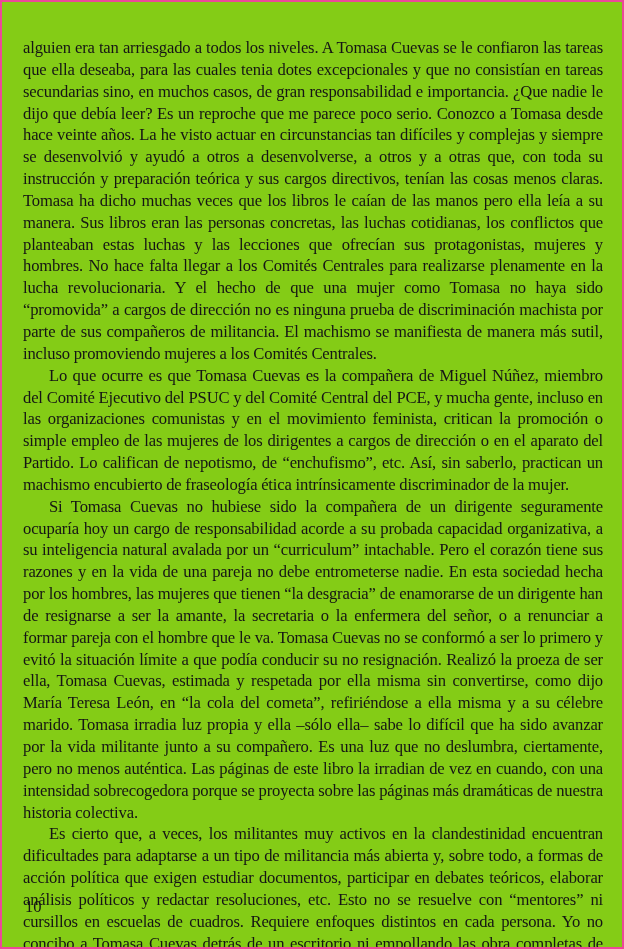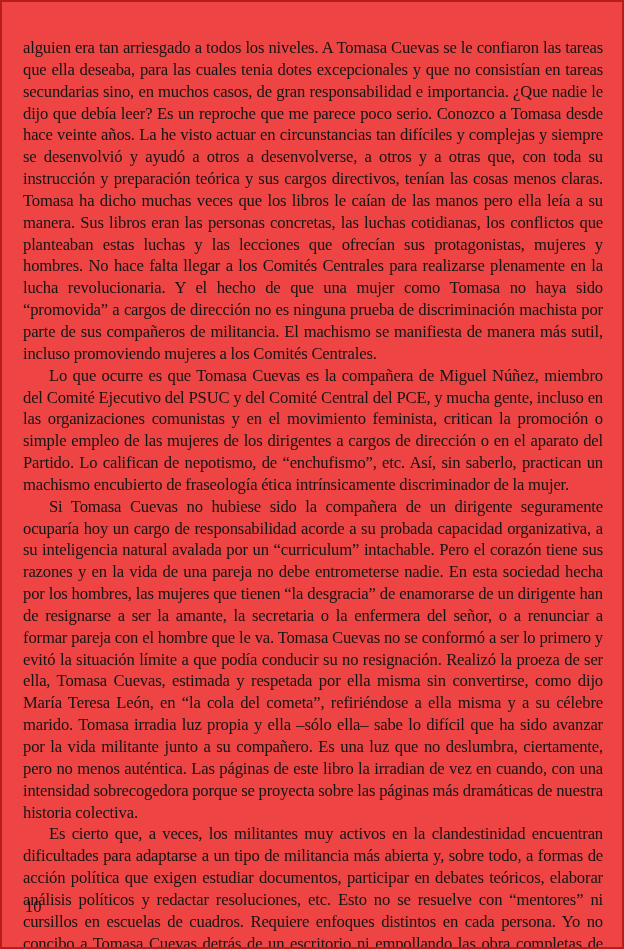--- a/index.html
+++ b/index.html
@@ -9,22 +9,22 @@
   }
   body {
     width: 624px;
     height: 949px;
     overflow: hidden;
   }
   .page {
     position: relative;
     width: 620px;
     height: 945px;
-    border: 2px solid #b91c1c;
-    background: #ef4444;
+    border: 2px solid #ec4899;
+    background: #84cc16;
     overflow: hidden;
   }
   .text-block {
     position: absolute;
     left: 21px;
     top: 35px;
     width: 580px;
     font-family: "Liberation Serif", "DejaVu Serif", serif;
     font-size: 16.6px;
     line-height: 21.85px;

